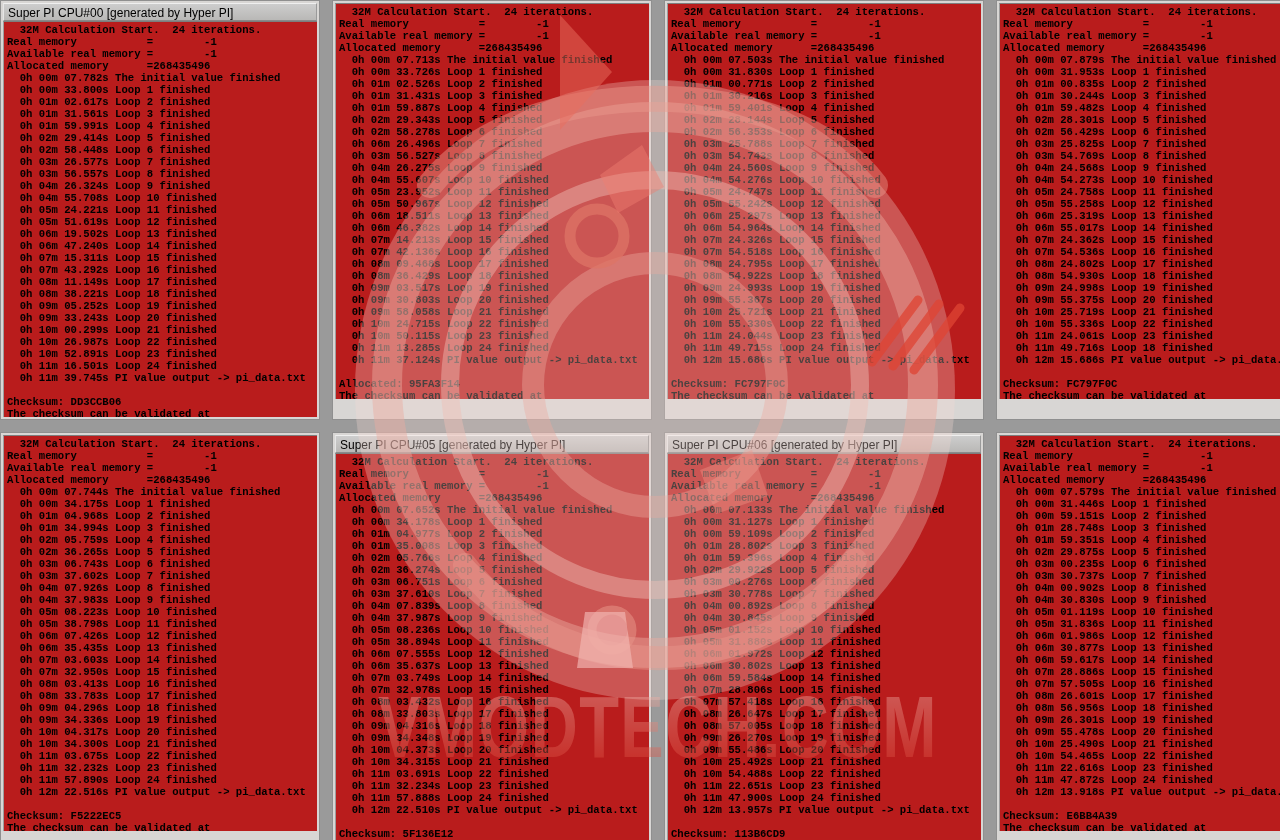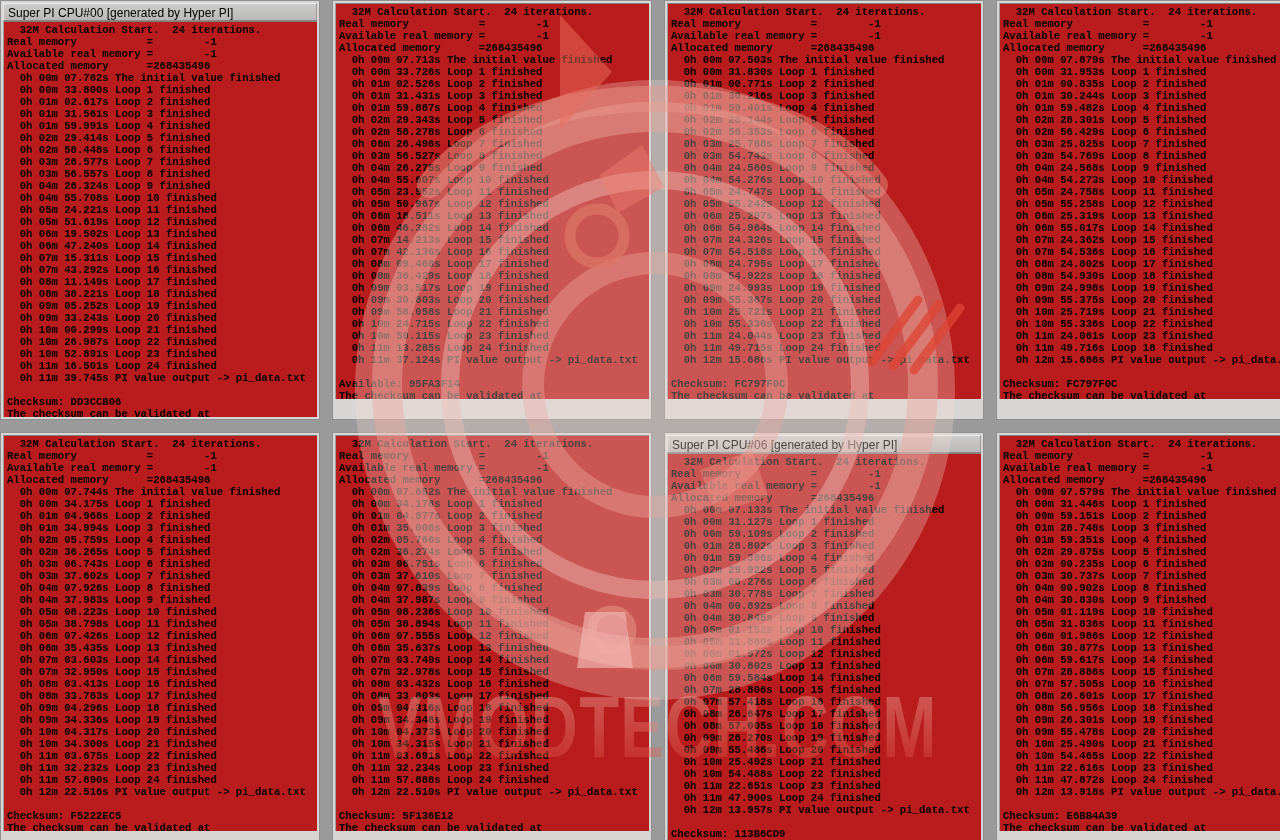--- a/index.html
+++ b/index.html
@@ -106,21 +106,21 @@
         <div class="line">  0h 08m 09.468s Loop 17 finished</div>
         <div class="line">  0h 08m 36.429s Loop 18 finished</div>
         <div class="line">  0h 09m 03.517s Loop 19 finished</div>
         <div class="line">  0h 09m 30.803s Loop 20 finished</div>
         <div class="line">  0h 09m 58.058s Loop 21 finished</div>
         <div class="line">  0h 10m 24.715s Loop 22 finished</div>
         <div class="line">  0h 10m 50.115s Loop 23 finished</div>
         <div class="line">  0h 11m 13.285s Loop 24 finished</div>
         <div class="line">  0h 11m 37.124s PI value output -&gt; pi_data.txt</div>
         <div class="line"></div>
-        <div class="line">Available: 95FA3F14</div>
+        <div class="line">Allocated: 95FA3F14</div>
         <div class="line">The checksum can be validated at</div>
       </div>
   </div>
 
   <div class="window">
     <div class="content">
         <div class="line">  32M Calculation Start.  24 iterations.</div>
         <div class="line">Real memory           =        -1</div>
         <div class="line">Available real memory =        -1</div>
         <div class="line">Allocated memory      =268435496</div>
@@ -226,20 +226,23 @@
         <div class="line">  0h 11m 32.232s Loop 23 finished</div>
         <div class="line">  0h 11m 57.890s Loop 24 finished</div>
         <div class="line">  0h 12m 22.516s PI value output -&gt; pi_data.txt</div>
         <div class="line"></div>
         <div class="line">Checksum: F5222EC5</div>
         <div class="line">The checksum can be validated at</div>
       </div>
   </div>
 
   <div class="window">
+    <div class="titlebar">
+      <span class="titlebar-text">Super PI CPU#05 [generated by Hyper PI]</span>
+    </div>
     <div class="content">
         <div class="line">  32M Calculation Start.  24 iterations.</div>
         <div class="line">Real memory           =        -1</div>
         <div class="line">Available real memory =        -1</div>
         <div class="line">Allocated memory      =268435496</div>
         <div class="line">  0h 00m 07.652s The initial value finished</div>
         <div class="line">  0h 00m 34.178s Loop 1 finished</div>
         <div class="line">  0h 01m 04.977s Loop 2 finished</div>
         <div class="line">  0h 01m 35.008s Loop 3 finished</div>
         <div class="line">  0h 02m 05.766s Loop 4 finished</div>

